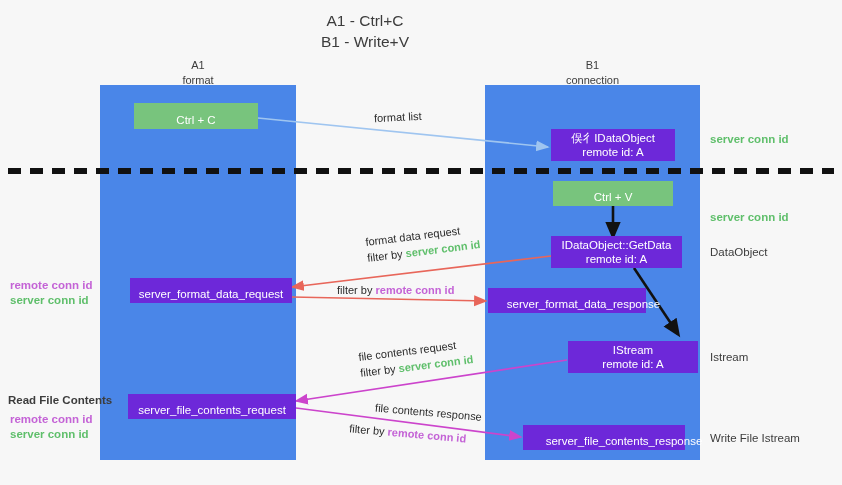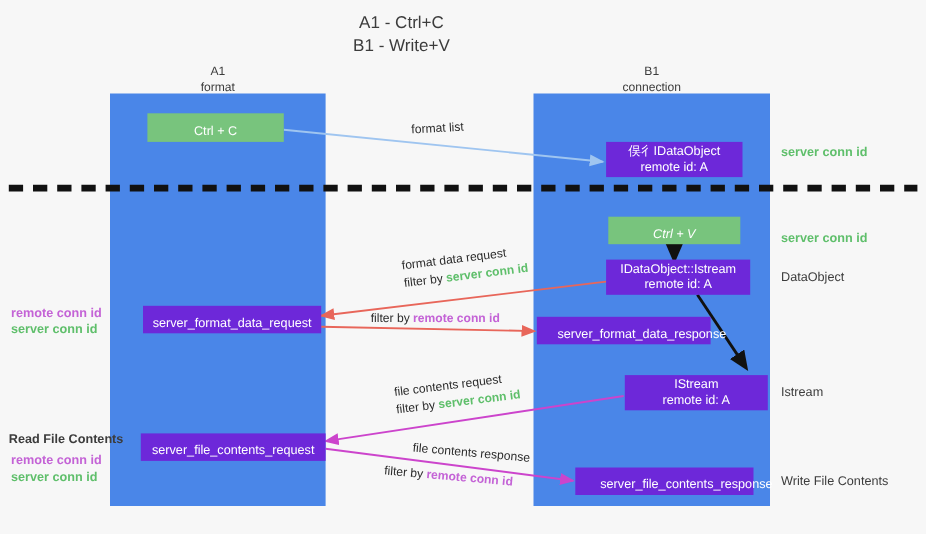--- a/index.html
+++ b/index.html
@@ -150,26 +150,26 @@
 
   <div class="abs node orange" style="left:128px; top:394px; width:168px; height:25px;">
     <span>server_file_contents_request</span>
   </div>
 
   <div class="abs node orange" style="left:551px; top:129px; width:124px; height:32px;">
     <span>俣彳IDataObject</span>
     <span class="l2">remote id: A</span>
   </div>
 
-  <div class="abs node green" style="left:553px; top:197px; width:120px; height:25px;font-style:italic;">
+  <div class="abs node green" style="left:553px; top:181px; width:120px; height:25px;">
     <span>Ctrl + V</span>
   </div>
 
   <div class="abs node orange" style="left:551px; top:236px; width:131px; height:32px;">
-    <span>IDataObject::Istream</span>
+    <span>IDataObject::GetData</span>
     <span class="l2">remote id: A</span>
   </div>
 
   <div class="abs node orange" style="left:488px; top:288px; width:158px; height:25px;padding-left:37px;">
     <span>server_format_data_response</span>
   </div>
 
   <div class="abs node orange" style="left:568px; top:341px; width:130px; height:32px;">
     <span>IStream</span>
     <span class="l2">remote id: A</span>
@@ -203,21 +203,21 @@
   </div>
 
   <div class="abs side-note side-green" style="left:710px; top:132px;">server conn id</div>
 
   <div class="abs side-note side-green" style="left:710px; top:210px;">server conn id</div>
 
   <div class="abs side-note" style="left:710px; top:245px;">DataObject</div>
 
   <div class="abs side-note" style="left:710px; top:350px;">Istream</div>
 
-  <div class="abs side-note" style="left:710px; top:431px;">Write File Contents</div>
+  <div class="abs side-note" style="left:710px; top:431px;">Write File Istream</div>
 
   <div class="abs side-note" style="left:10px; top:278px;">
     <span class="ln side-purple">remote conn id</span>
     <span class="ln side-green">server conn id</span>
   </div>
 
   <div class="abs side-note" style="left:8px; top:393px;font-weight:bold;">Read File Contents</div>
 
   <div class="abs side-note" style="left:10px; top:412px;">
     <span class="ln side-purple">remote conn id</span>

